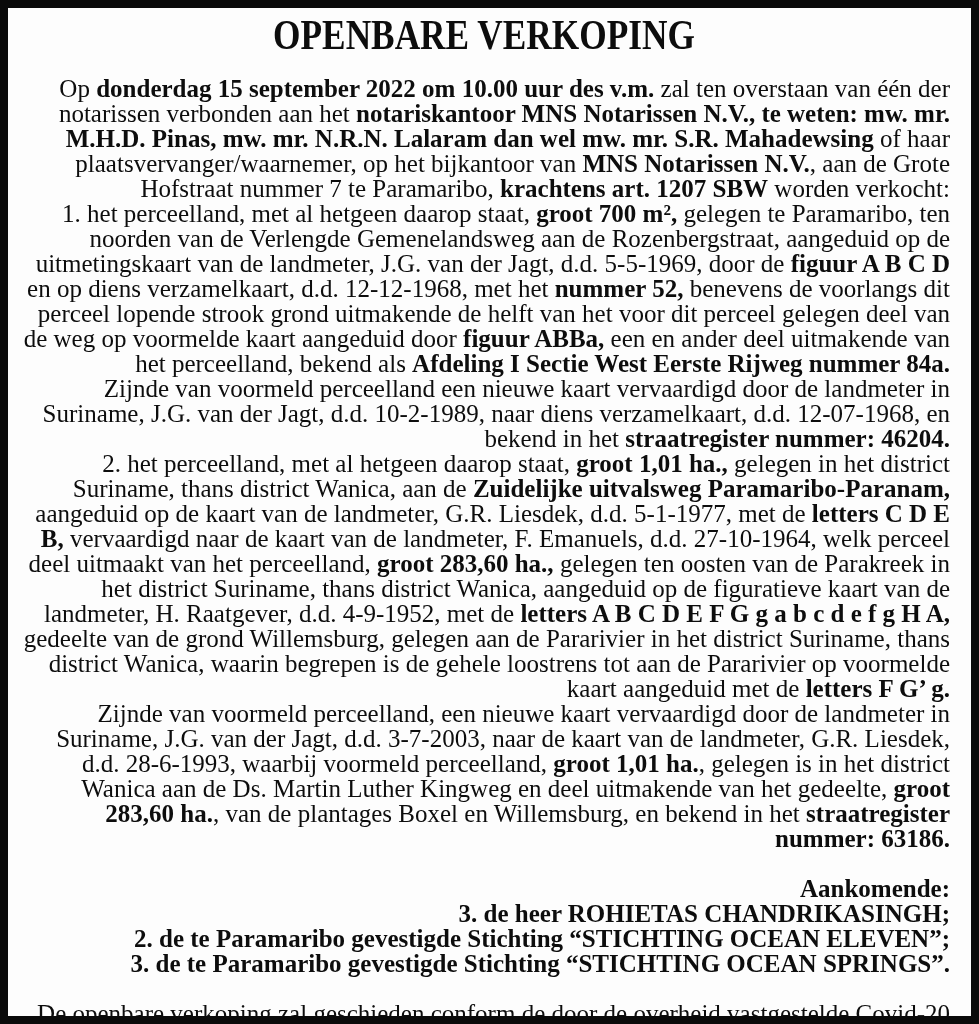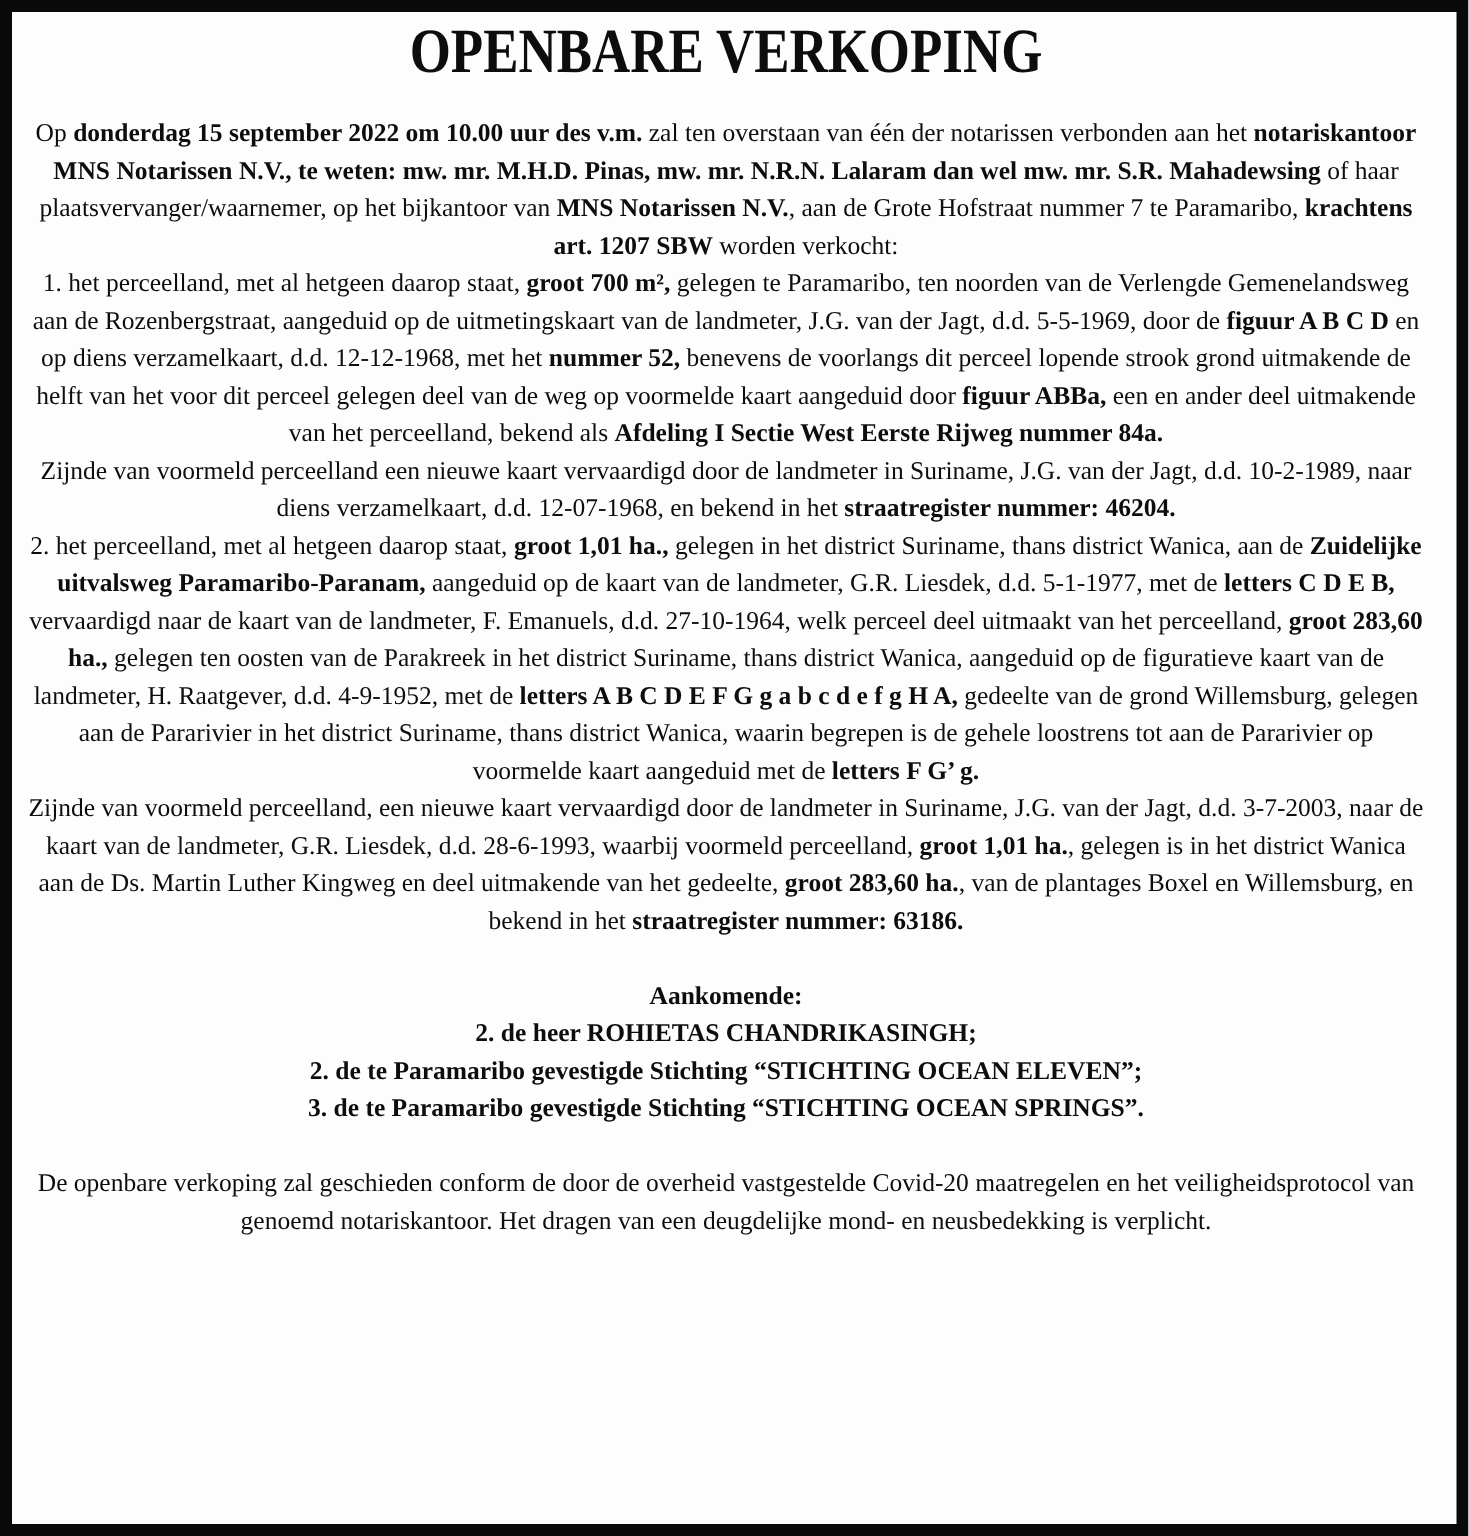--- a/index.html
+++ b/index.html
@@ -25,41 +25,41 @@
     font-size: 42px;
     font-weight: bold;
     letter-spacing: 0px;
     transform: scaleX(0.84);
     transform-origin: center top;
     white-space: nowrap;
     line-height: 1.1;
   }
   .body-text p.para {
     margin: 0;
-    font-size: 17px;
+    font-size: 25px;
     line-height: 25px;
-    text-align: center;
+    text-align: right;
   }
   .body-text p.para.gap {
     margin-top: 25px;
   }
   .body-text b {
     font-weight: bold;
   }
 </style>
 </head>
 <body>
 
 <div class="page">
   <h1 class="title">OPENBARE VERKOPING</h1>
   <div class="body-text">
       <p class="para"><span>Op </span><b>donderdag 15 september 2022 om 10.00 uur des v.m.</b><span> zal ten overstaan van één der notarissen verbonden aan het </span><b>notariskantoor MNS Notarissen N.V., te weten: mw. mr. M.H.D. Pinas, mw. mr. N.R.N. Lalaram dan wel mw. mr. S.R. Mahadewsing</b><span> of haar plaatsvervanger/waarnemer, op het bijkantoor van </span><b>MNS Notarissen N.V.</b><span>, aan de Grote Hofstraat nummer 7 te Paramaribo, </span><b>krachtens art. 1207 SBW</b><span> worden verkocht:</span></p>
       <p class="para"><span>1. het perceelland, met al hetgeen daarop staat, </span><b>groot 700 m²,</b><span> gelegen te Paramaribo, ten noorden van de Verlengde Gemenelandsweg aan de Rozenbergstraat, aangeduid op de uitmetingskaart van de landmeter, J.G. van der Jagt, d.d. 5-5-1969, door de </span><b>figuur A B C D</b><span> en op diens verzamelkaart, d.d. 12-12-1968, met het </span><b>nummer 52,</b><span> benevens de voorlangs dit perceel lopende strook grond uitmakende de helft van het voor dit perceel gelegen deel van de weg op voormelde kaart aangeduid door </span><b>figuur ABBa,</b><span> een en ander deel uitmakende van het perceelland, bekend als </span><b>Afdeling I Sectie West Eerste Rijweg nummer 84a.</b></p>
       <p class="para"><span>Zijnde van voormeld perceelland een nieuwe kaart vervaardigd door de landmeter in Suriname, J.G. van der Jagt, d.d. 10-2-1989, naar diens verzamelkaart, d.d. 12-07-1968,  en bekend in het </span><b>straatregister nummer: 46204.</b></p>
       <p class="para"><span>2. het perceelland, met al hetgeen daarop staat, </span><b>groot 1,01 ha.,</b><span> gelegen in het district Suriname, thans district Wanica, aan de </span><b>Zuidelijke uitvalsweg Paramaribo-Paranam,</b><span> aangeduid op de kaart van de landmeter, G.R. Liesdek, d.d. 5-1-1977, met de </span><b>letters C D E B,</b><span> vervaardigd naar de kaart van de landmeter, F. Emanuels, d.d. 27-10-1964, welk perceel deel uitmaakt van het perceelland, </span><b>groot 283,60 ha.,</b><span> gelegen ten oosten van de Parakreek in het district Suriname, thans district Wanica, aangeduid op de figuratieve kaart van de landmeter, H. Raatgever, d.d. 4-9-1952, met de </span><b>letters A B C D E F G g a b c d e f g H A,</b><span> gedeelte van de grond Willemsburg, gelegen aan de Pararivier in het district Suriname, thans district Wanica, waarin begrepen is de gehele loostrens tot aan de Pararivier op voormelde kaart aangeduid met de </span><b>letters F G’ g.</b></p>
       <p class="para"><span>Zijnde van voormeld perceelland, een nieuwe kaart vervaardigd door de landmeter in Suriname, J.G. van der Jagt, d.d. 3-7-2003, naar de kaart van de landmeter, G.R. Liesdek, d.d. 28-6-1993, waarbij voormeld perceelland, </span><b>groot 1,01 ha.</b><span>, gelegen is in het district Wanica aan de Ds. Martin Luther Kingweg en deel uitmakende van het gedeelte, </span><b>groot 283,60 ha.</b><span>, van de plantages Boxel en Willemsburg,  en bekend in het </span><b>straatregister nummer:  63186.</b></p>
       <p class="para gap"><b>Aankomende:</b></p>
-      <p class="para"><b>2. de heer ROHIETAS CHANDRIKASINGH;</b></p>
+      <p class="para"><b>3. de heer ROHIETAS CHANDRIKASINGH;</b></p>
       <p class="para"><b>2. de te Paramaribo gevestigde Stichting “STICHTING OCEAN ELEVEN”;</b></p>
       <p class="para"><b>3. de te Paramaribo gevestigde Stichting “STICHTING OCEAN SPRINGS”.</b></p>
       <p class="para gap"><span>De openbare verkoping zal geschieden conform de door de overheid vastgestelde Covid-20 maatregelen en het veiligheidsprotocol van genoemd notariskantoor. Het dragen van een deugdelijke mond- en neusbedekking is verplicht.</span></p>
     </div>
 </div>
 
 </body></html>

